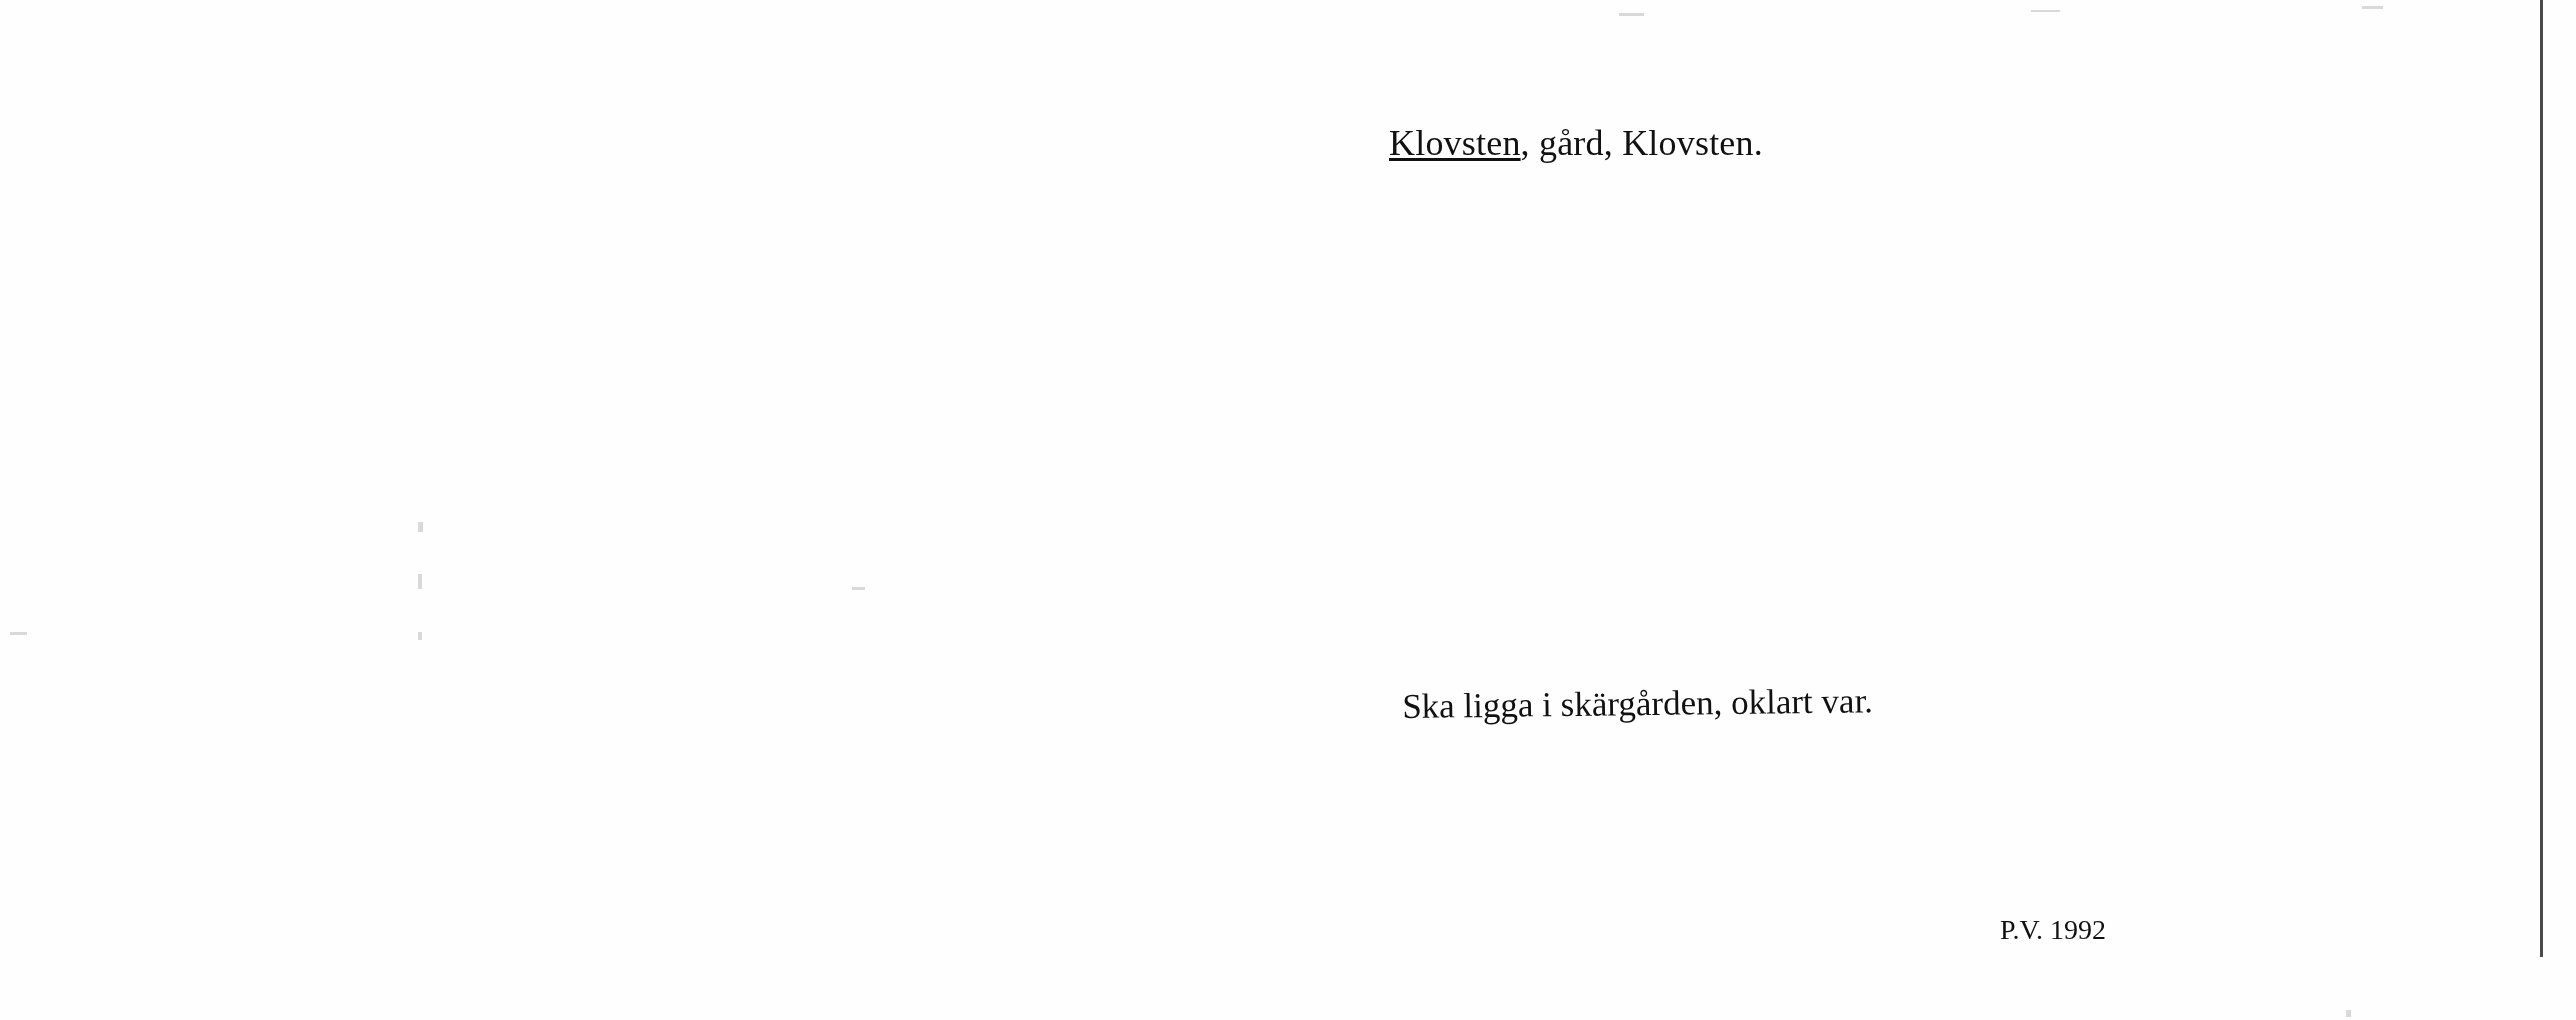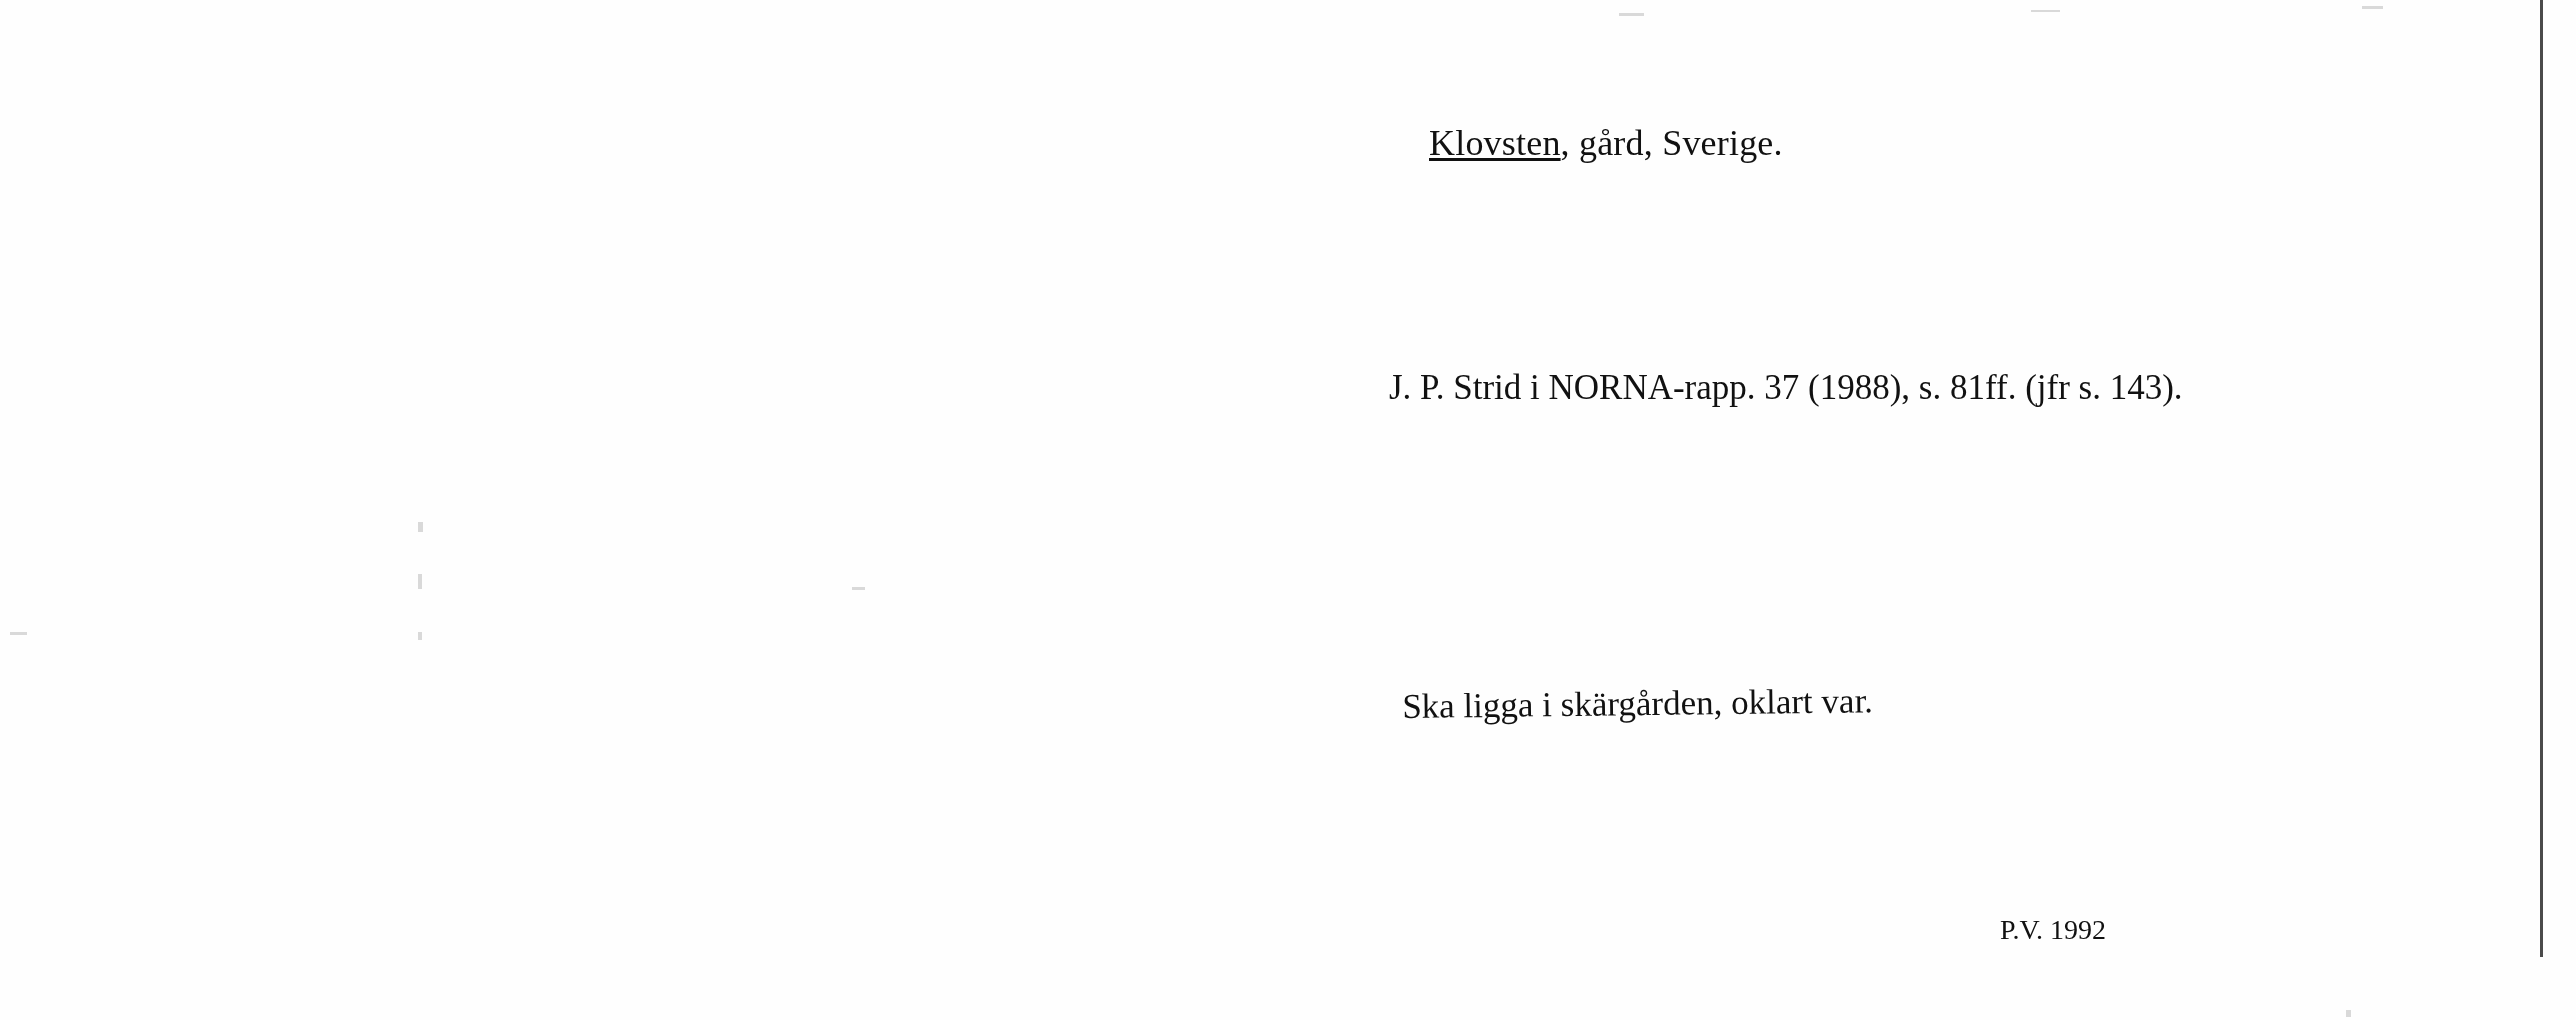--- a/index.html
+++ b/index.html
@@ -49,21 +49,20 @@
     position: absolute;
     left: 1389px;
     top: 122px;
     font-size: 36px;
     letter-spacing: 0.2px;
     white-space: nowrap;
   }
   .entry-headword-line .headword {
     text-decoration: underline;
     text-underline-offset: 2.9px;
-    margin-left: 40px;
   }
 
   .etymology-block {
     position: absolute;
     left: 1389px;
     top: 368px;
     width: 1062px;
     font-size: 35px;
     line-height: 1.17;
   }
@@ -103,25 +102,24 @@
   <div class="speck" style="left:2031px; top:9.6px; width:29px; height:2.9px;"></div>
   <div class="speck" style="left:2362px; top:5.7px; width:21px; height:2.9px;"></div>
   <div class="speck" style="left:418px; top:522px; width:4.8px; height:9.6px;"></div>
   <div class="speck" style="left:418px; top:574px; width:3.8px; height:15.3px;"></div>
   <div class="speck" style="left:418px; top:632px; width:3.8px; height:7.7px;"></div>
   <div class="speck" style="left:852px; top:587px; width:13.4px; height:2.9px;"></div>
   <div class="speck" style="left:9.6px; top:632px; width:17px; height:2.9px;"></div>
   <div class="speck" style="left:2346px; top:1010px; width:4.8px; height:6.7px;"></div>
 
   <div class="entry-headword-line">
-    <span class="headword">Klovsten</span><span class="headword-rest">, gård, Sverige.</span>
+    <span class="headword">Klovsten</span><span class="headword-rest">, gård, Klovsten.</span>
   </div>
 
   <div class="etymology-block">
-    <span class="etym-ref">J. P. Strid i NORNA-rapp. 37 (1988), s. 81ff. (jfr s. 143).</span>
   </div>
 
   <div class="note-block">Ska ligga i skärgården, oklart var.</div>
 
   <div class="signature-block">P.V. 1992</div>
 
 </div>
 
 
 </body></html>

